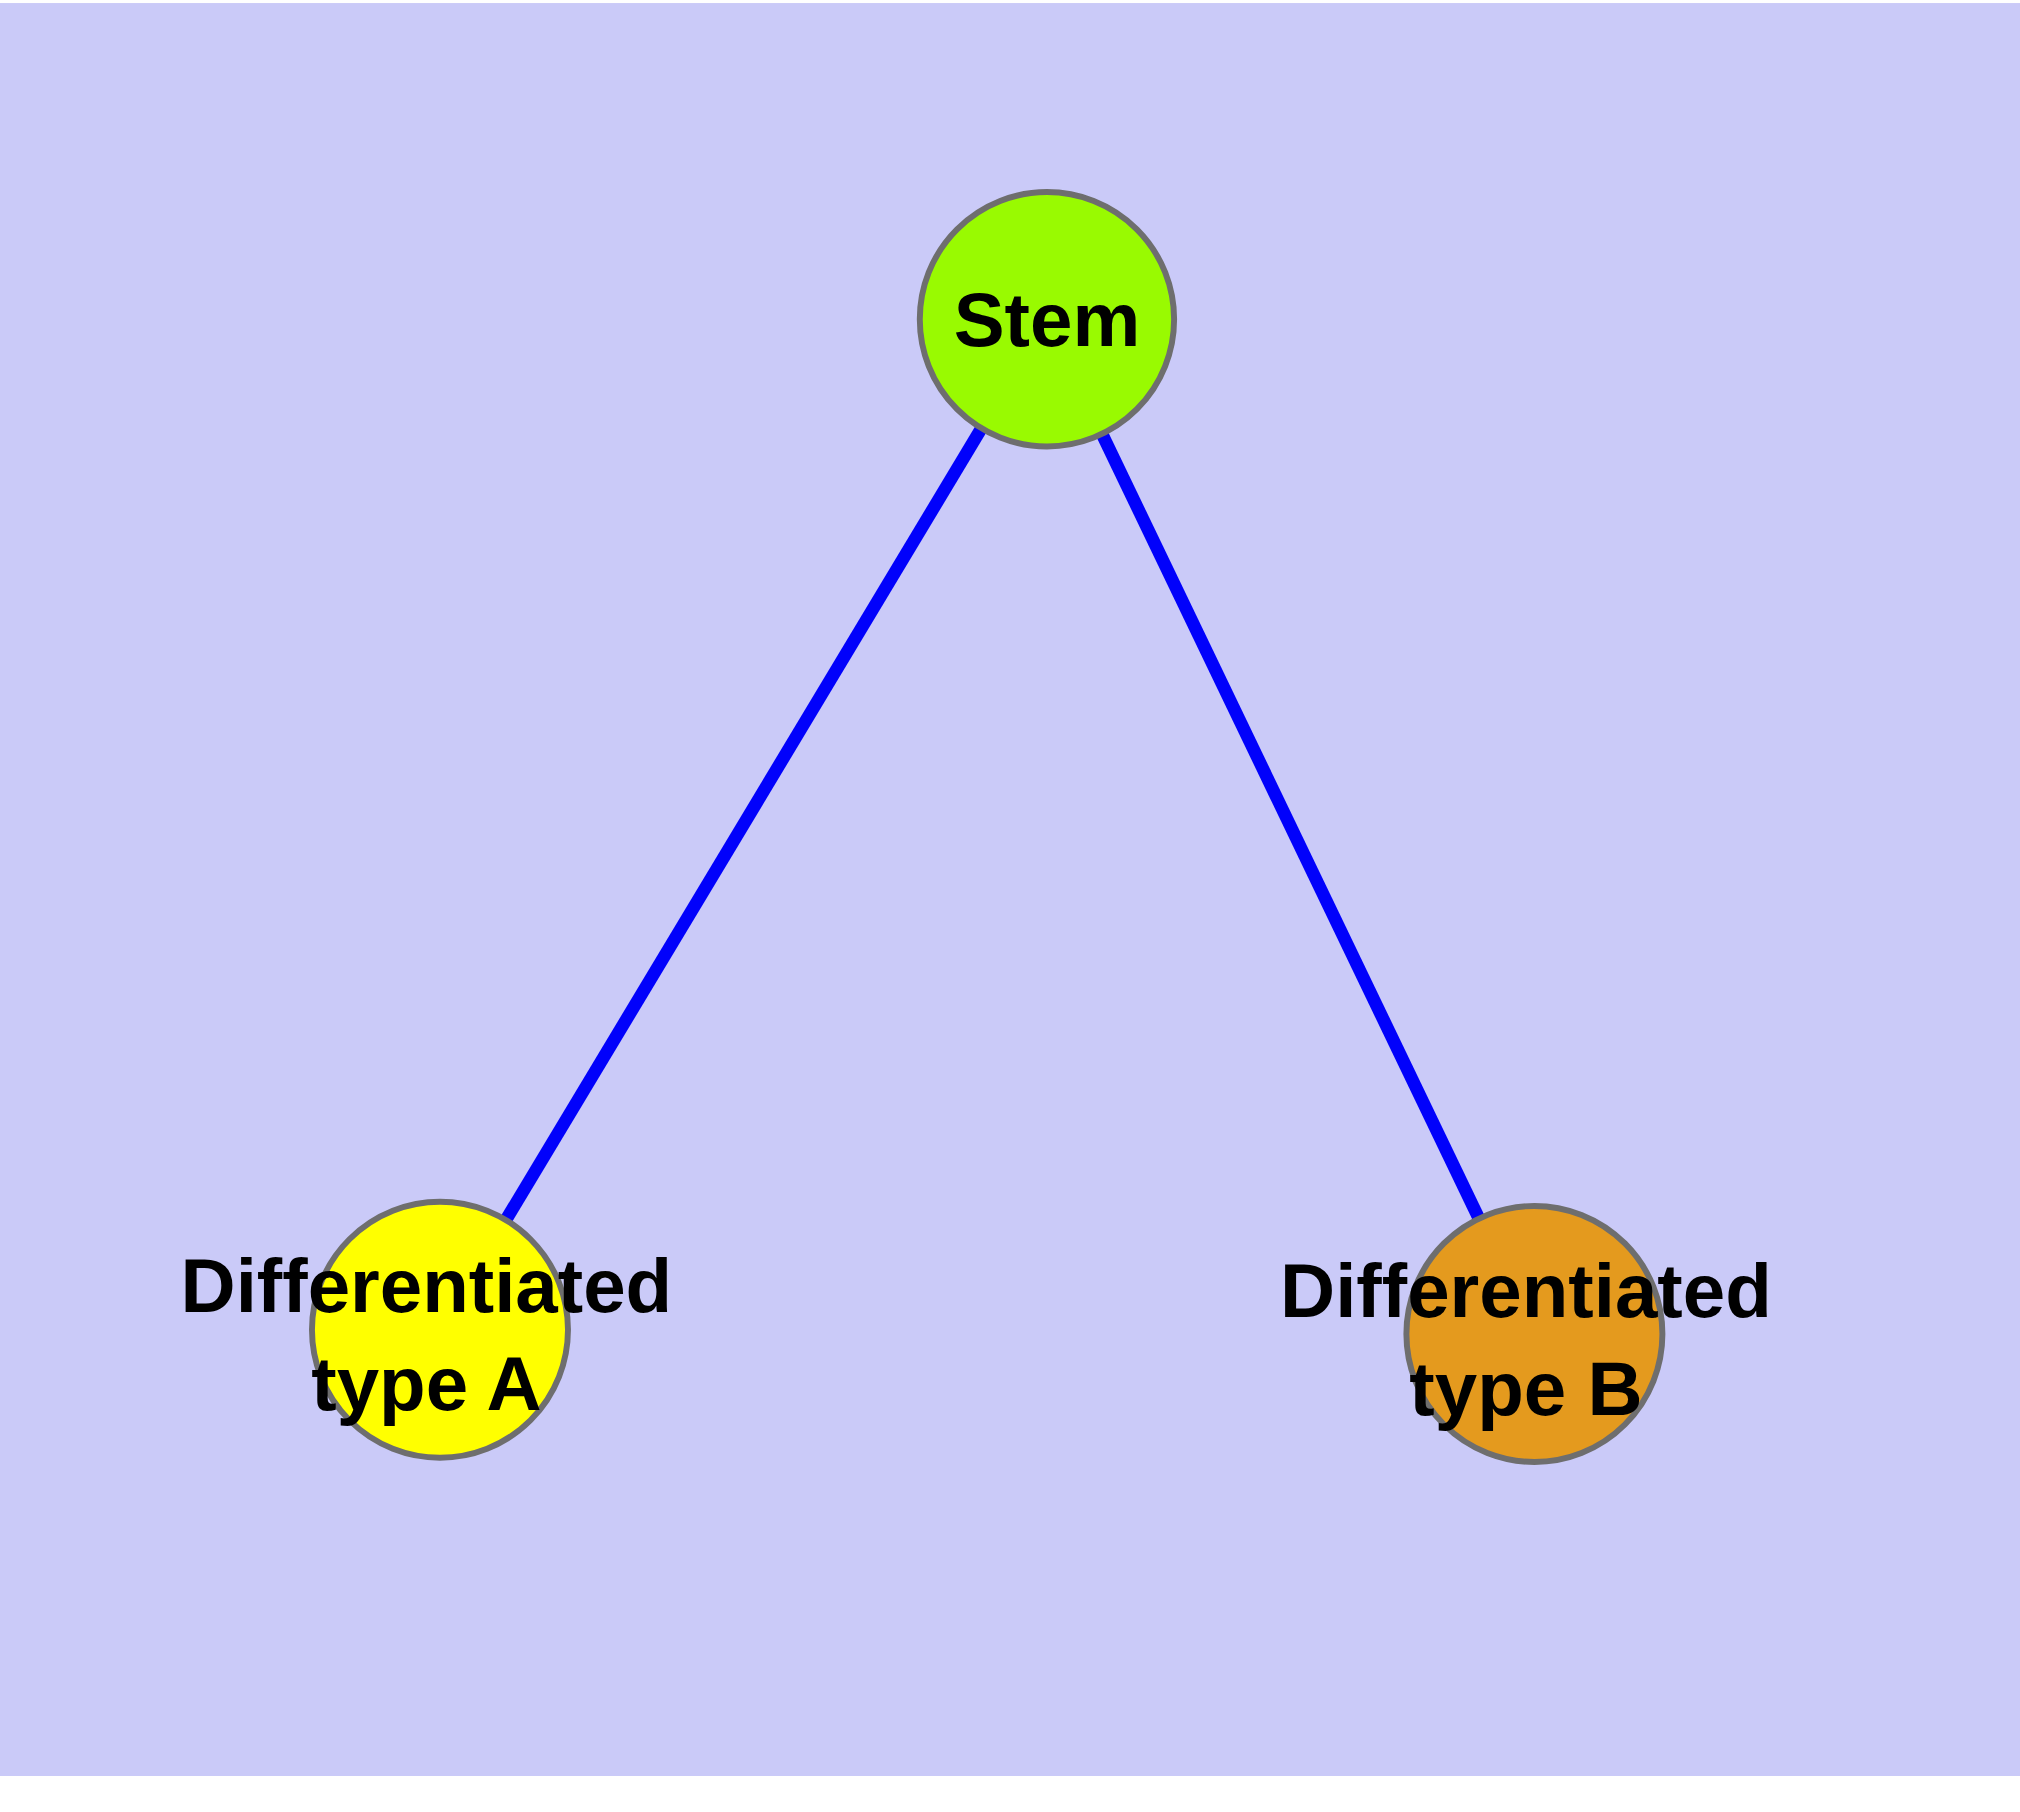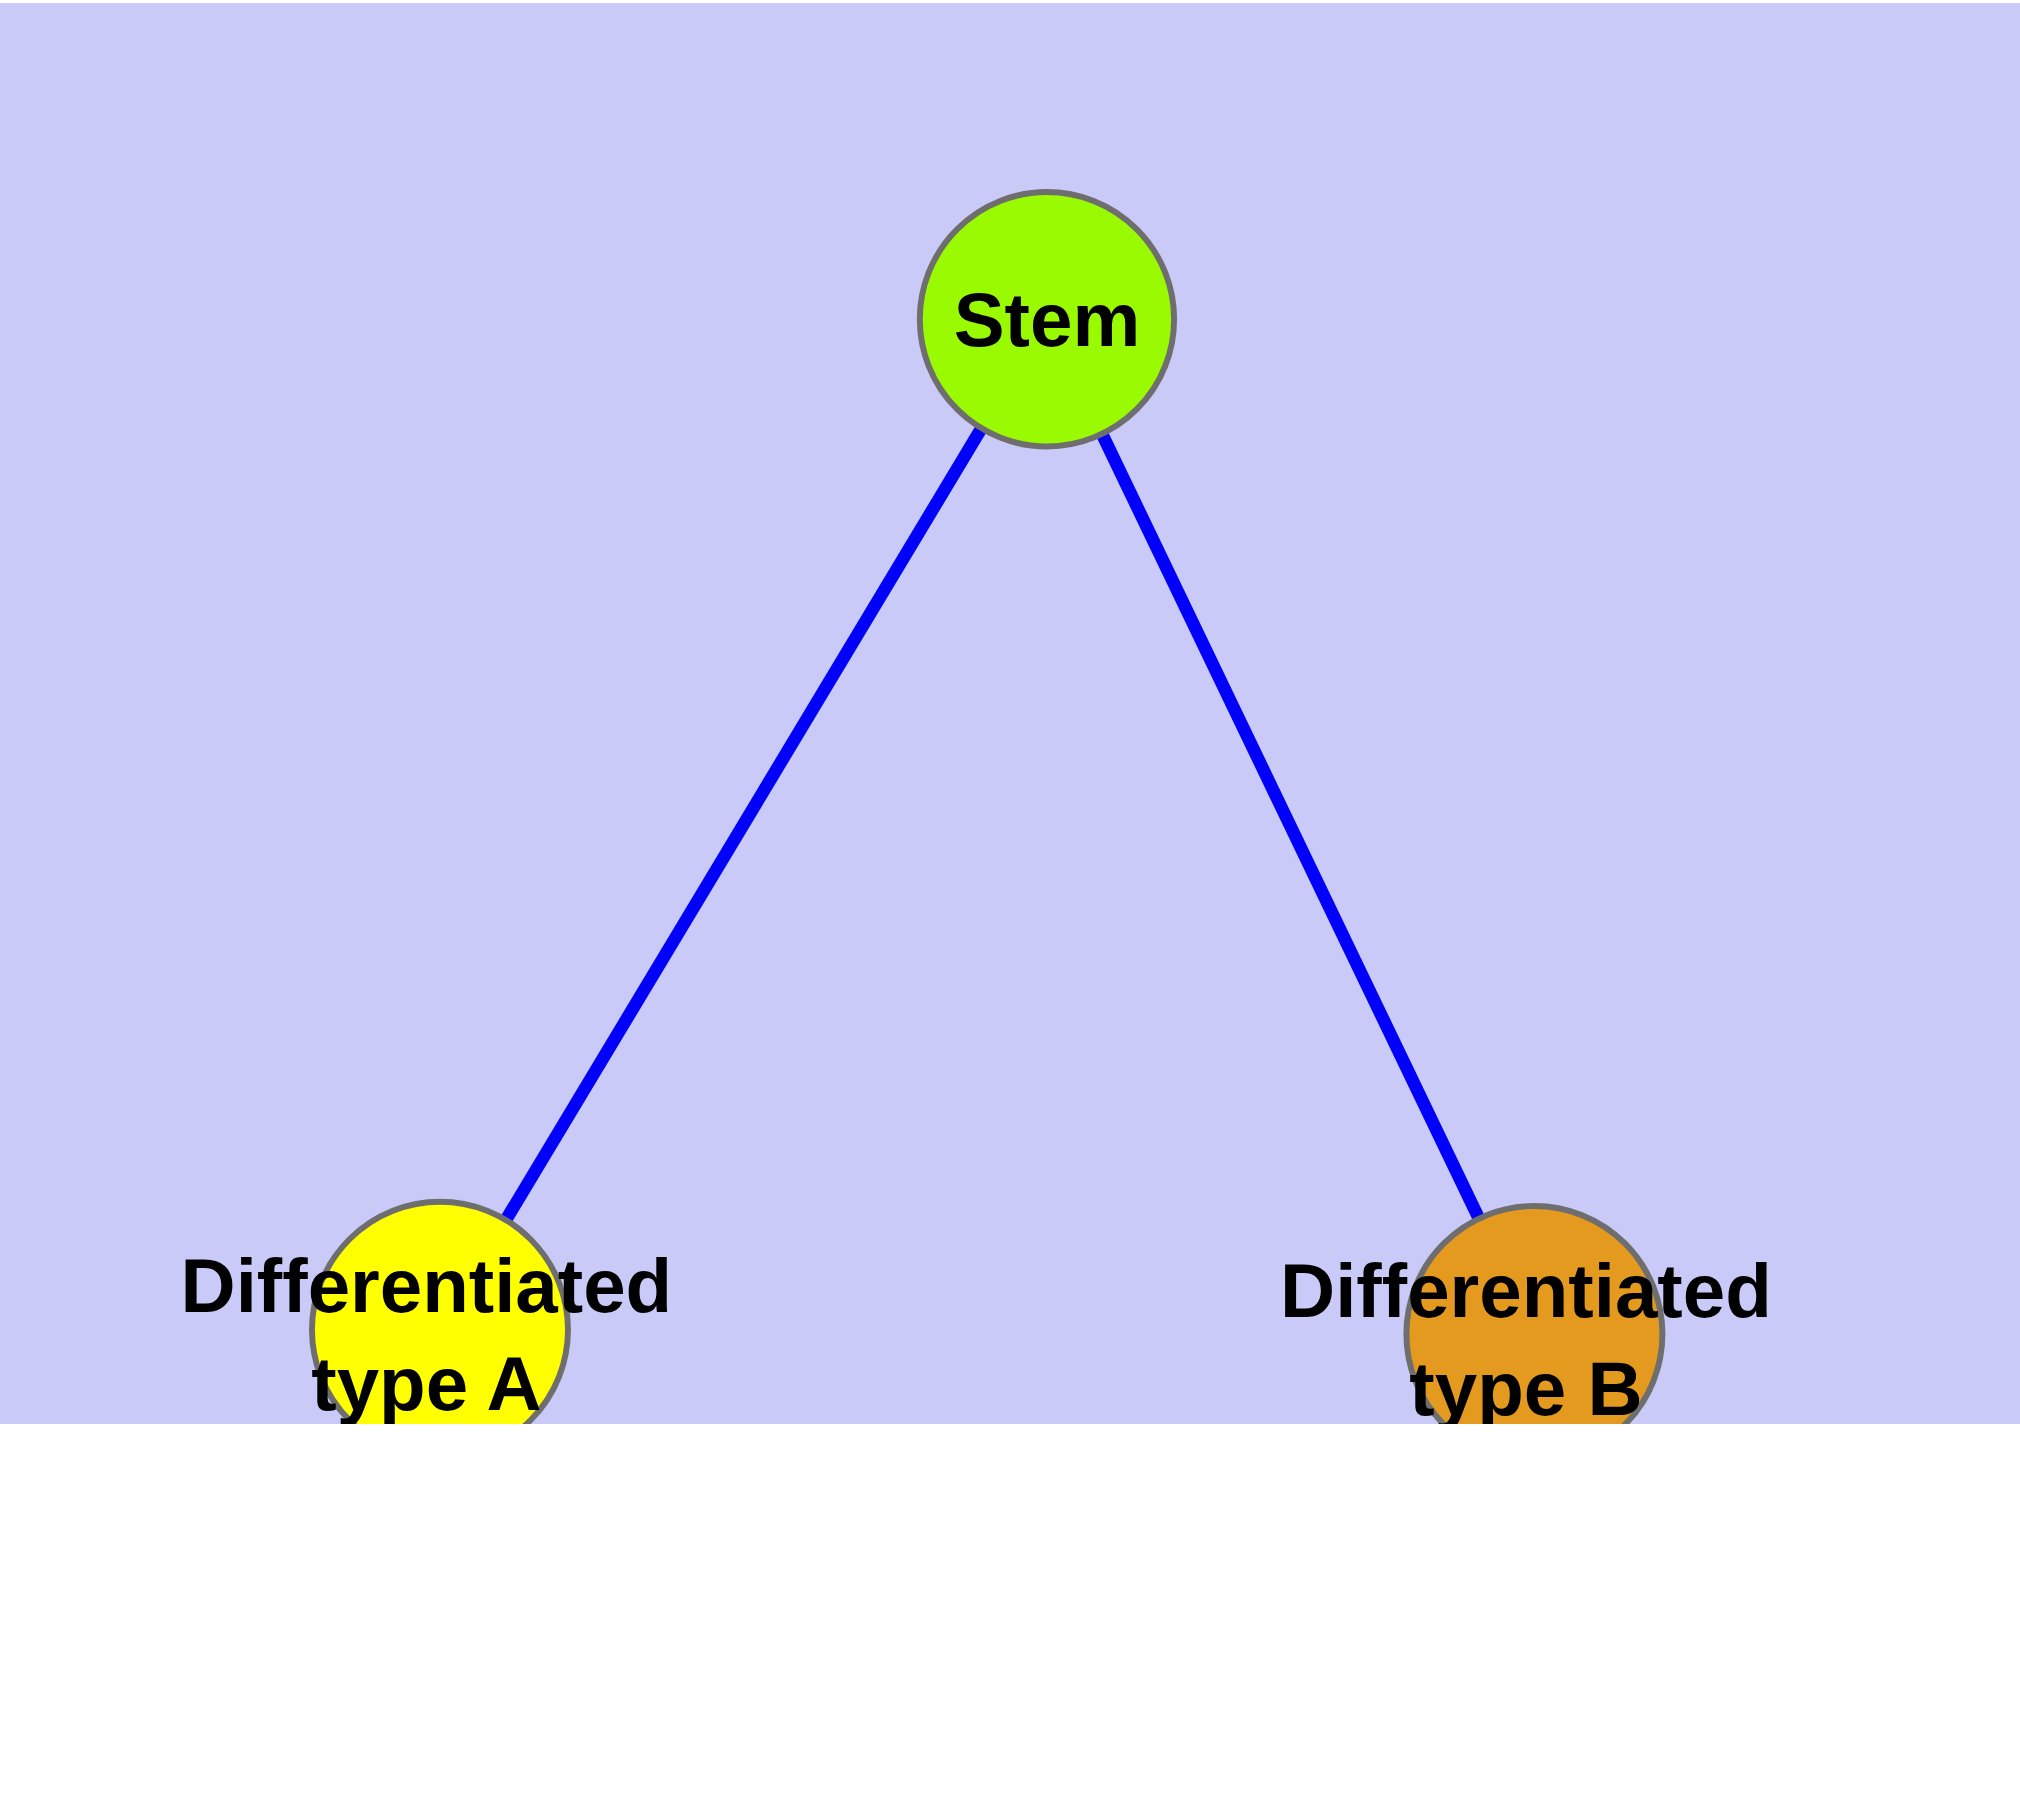--- a/index.html
+++ b/index.html
@@ -3,21 +3,21 @@
 <meta charset="utf-8">
 <style>
   html, body {
     margin: 0;
     padding: 0;
     background: #ffffff;
   }
   .stage {
     position: relative;
     width: 2021px;
-    height: 1424px;
+    height: 1776px;
     background: #ffffff;
     overflow: hidden;
     font-family: "Liberation Sans", sans-serif;
   }
   .top-strip {
     position: absolute;
     top: 0; left: 0;
     width: 100%;
     height: 2.5px;
   }

